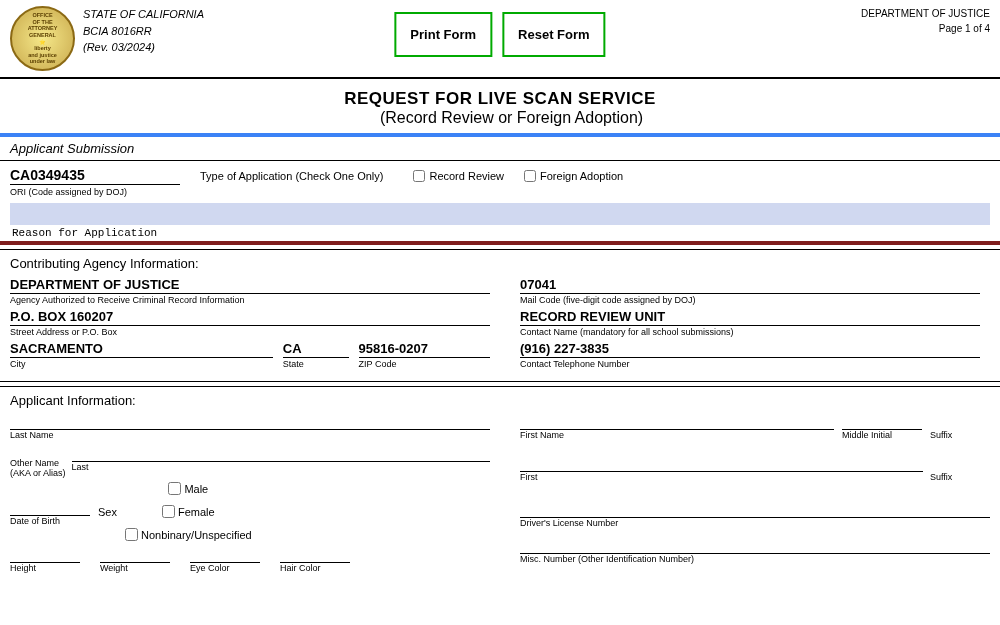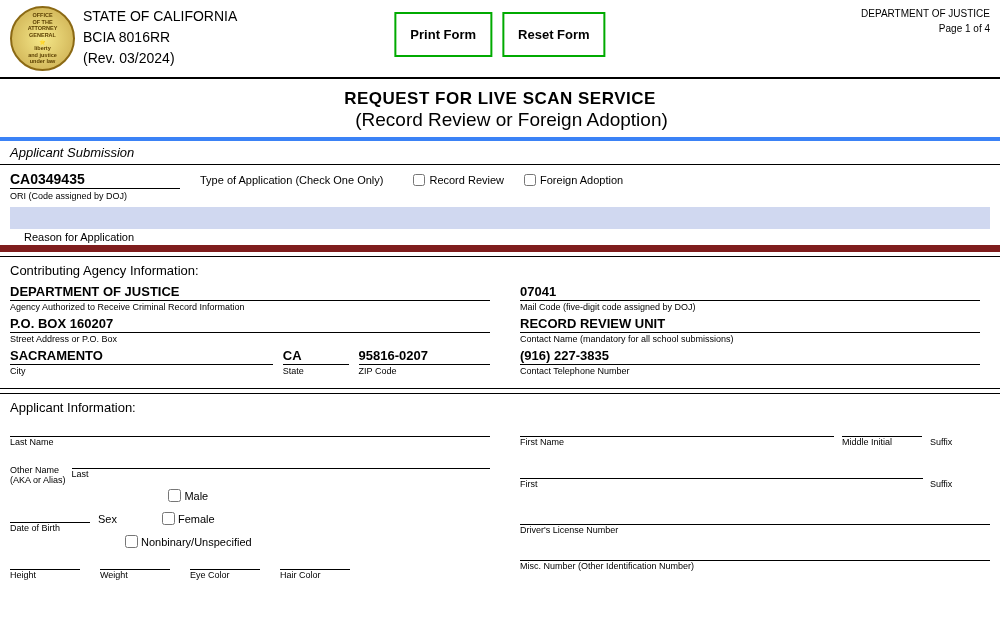--- a/index.html
+++ b/index.html
@@ -15,22 +15,23 @@
     
     .top-header {
       display: flex;
       align-items: flex-start;
       padding: 6px 10px;
       border-bottom: 2px solid #000;
       position: relative;
     }
     .top-header .state-info {
       margin-left: 8px;
-      font-size: 14px;
+      font-size: 11px;
       line-height: 1.5;
+      font-style: italic;
     }
     .top-header .btn-group {
       position: absolute;
       left: 50%;
       transform: translateX(-50%);
       display: flex;
       gap: 10px;
       top: 12px;
     }
     .top-header .btn-group button {
@@ -54,21 +55,21 @@
       text-align: center;
       padding: 10px 0 6px;
       border-bottom: 4px solid #3b82f6;
     }
     .form-title h1 {
       font-size: 17px;
       font-weight: bold;
       letter-spacing: 0.5px;
     }
     .form-title h2 {
-      font-size: 19px;
+      font-size: 16px;
       font-weight: normal;
       margin-left: 23px;
     }
 
     
     .section-label {
       font-style: italic;
       font-size: 13px;
       padding: 4px 10px;
       border-bottom: 1px solid #000;
@@ -111,24 +112,25 @@
       padding: 0 10px 4px;
     }
 
     
     .reason-field {
       margin: 2px 10px 0;
       background: #d0d8f0;
       height: 22px;
     }
     .reason-label {
-      padding: 2px 24px;
+      padding: 2px 12px;
       font-size: 11px;
-      border-bottom: 7px solid #7f1d1d;
+      border-bottom: 4px solid #7f1d1d;
       margin-bottom: 0;
+      font-family: Liberation Mono, monospace;
     }
 
     
     .section-header {
       padding: 6px 10px 2px;
       font-size: 13px;
       font-weight: normal;
       border-bottom: none;
     }
 

